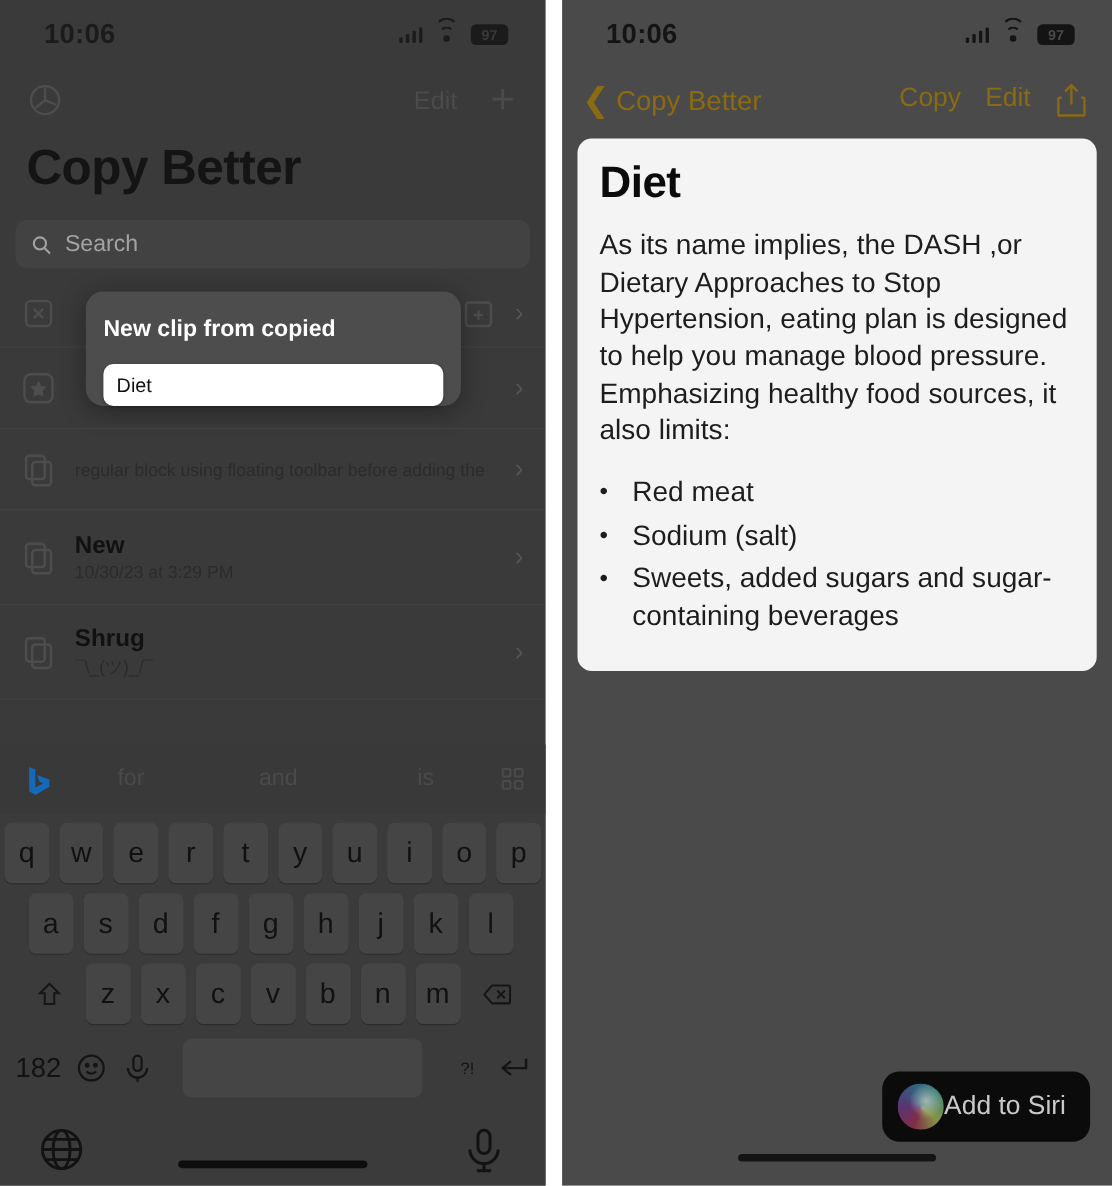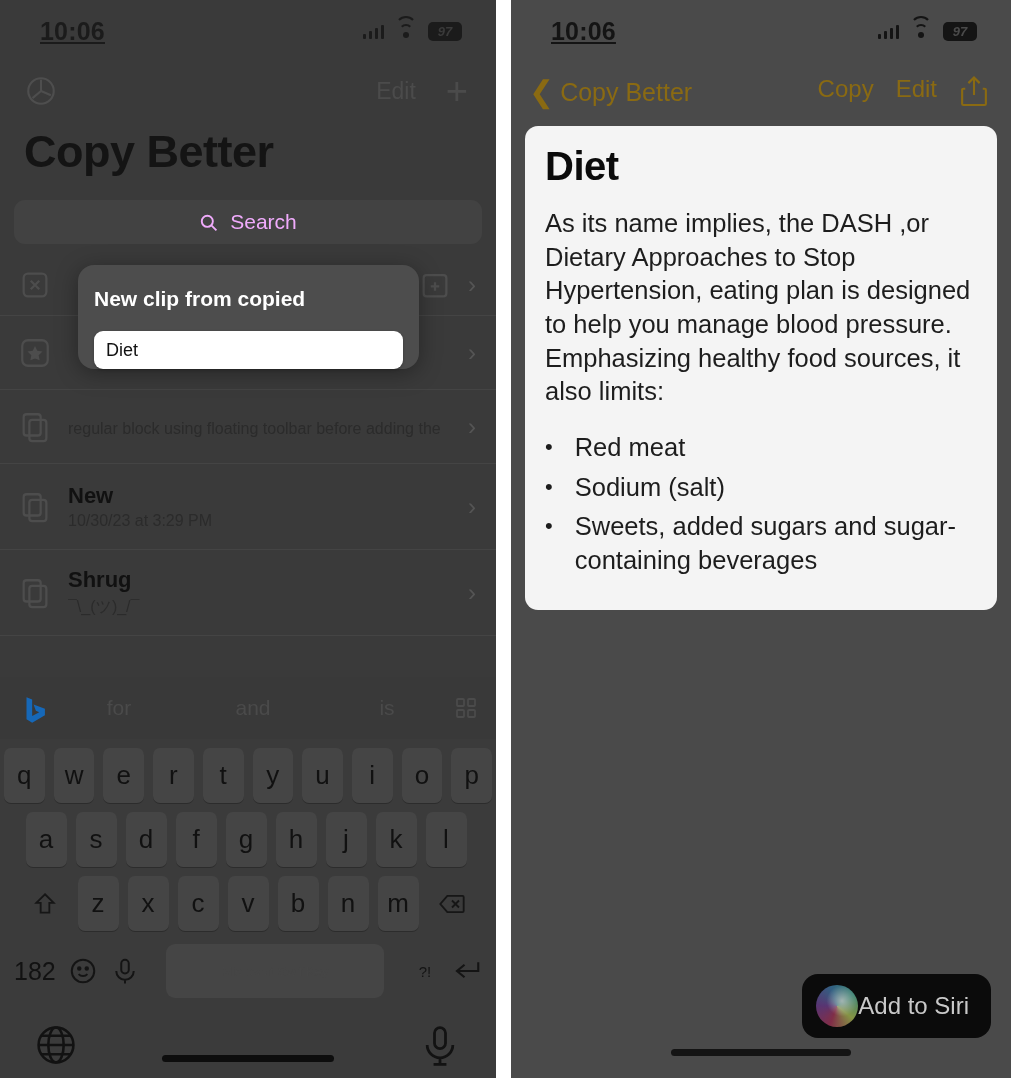--- a/index.html
+++ b/index.html
@@ -17,42 +17,42 @@
   .gap         { width: 15px;  height: 1078px; background:#ffffff; }
   .panel-right { width: 500px; height: 1078px; background:#4a4a4a; }
 
   
 
   
   .statusbar {
     height: 62px; display:flex; align-items:center;
     justify-content: space-between; padding: 0 34px 0 40px;
   }
-  .sb-time { font-size: 25px; font-weight: 700; letter-spacing:.2px;text-decoration:underline; }
+  .sb-time { font-size: 25px; font-weight: 700; letter-spacing:.2px; }
   .sb-right { display:flex; align-items:center; gap: 11px; }
   .sig { display:flex; align-items:flex-end; gap:2.5px; height:15px; }
   .sig i { display:block; width:3.5px; background: currentColor; border-radius:1px; }
   .sig i:nth-child(1){height:5px;} .sig i:nth-child(2){height:8px;}
   .sig i:nth-child(3){height:11px;} .sig i:nth-child(4){height:14px;}
   .wifi { position:relative; width:22px; height:16px; }
   .wifi b {
     position:absolute; left:50%; bottom:1px; transform:translateX(-50%);
     border: 2.4px solid currentColor; border-bottom-color:transparent;
     border-left-color:transparent; border-right-color:transparent;
     border-radius:50%;
   }
   .wifi b:nth-child(1){ width:22px; height:22px; }
   .wifi b:nth-child(2){ width:14px; height:14px; }
   .wifi b:nth-child(3){ width:6px;  height:6px; border-bottom-color:currentColor; border-radius:50%; background:currentColor; border-width:0; bottom:1px;}
   .batt {
     min-width:34px; height:19px; border-radius:5px; background: currentColor;
     display:flex; align-items:center; justify-content:center;
     font-size:13px; font-weight:700; padding:0 5px;
   }
-  .batt span { color:#3a3a3a;font-style:italic; }
+  .batt span { color:#3a3a3a; }
 
   
   .panel-left .statusbar { color:#1b1b1b; }
   .panel-left .batt span { color:#3a3a3a; }
 
   
   .l-nav {
     height: 58px; display:flex; align-items:center;
     justify-content:space-between; padding: 0 28px 0 24px;
   }
@@ -63,22 +63,21 @@
 
   .l-title {
     font-size: 45px; font-weight: 700; color:#141414;
     padding: 6px 0 0 24px; letter-spacing:-0.5px;
   }
 
   .l-search {
     margin: 22px 14px 0 14px; height: 44px; border-radius: 11px;
     background: rgba(255,255,255,0.045);
     display:flex; align-items:center; gap:12px; padding: 0 14px;
-    color:#f0abfc;
-    justify-content:center;
+    color:#a3a3a3;
   }
   .l-search .magn { width:19px; height:19px; flex:0 0 auto; }
   .l-search span { font-size:21px; }
 
   
   .l-list { margin-top: 10px; }
   .l-row {
     display:flex; align-items:center; gap:16px;
     padding: 0 20px 0 18px; height: 74px;
     border-bottom: 1px solid rgba(255,255,255,0.05);

